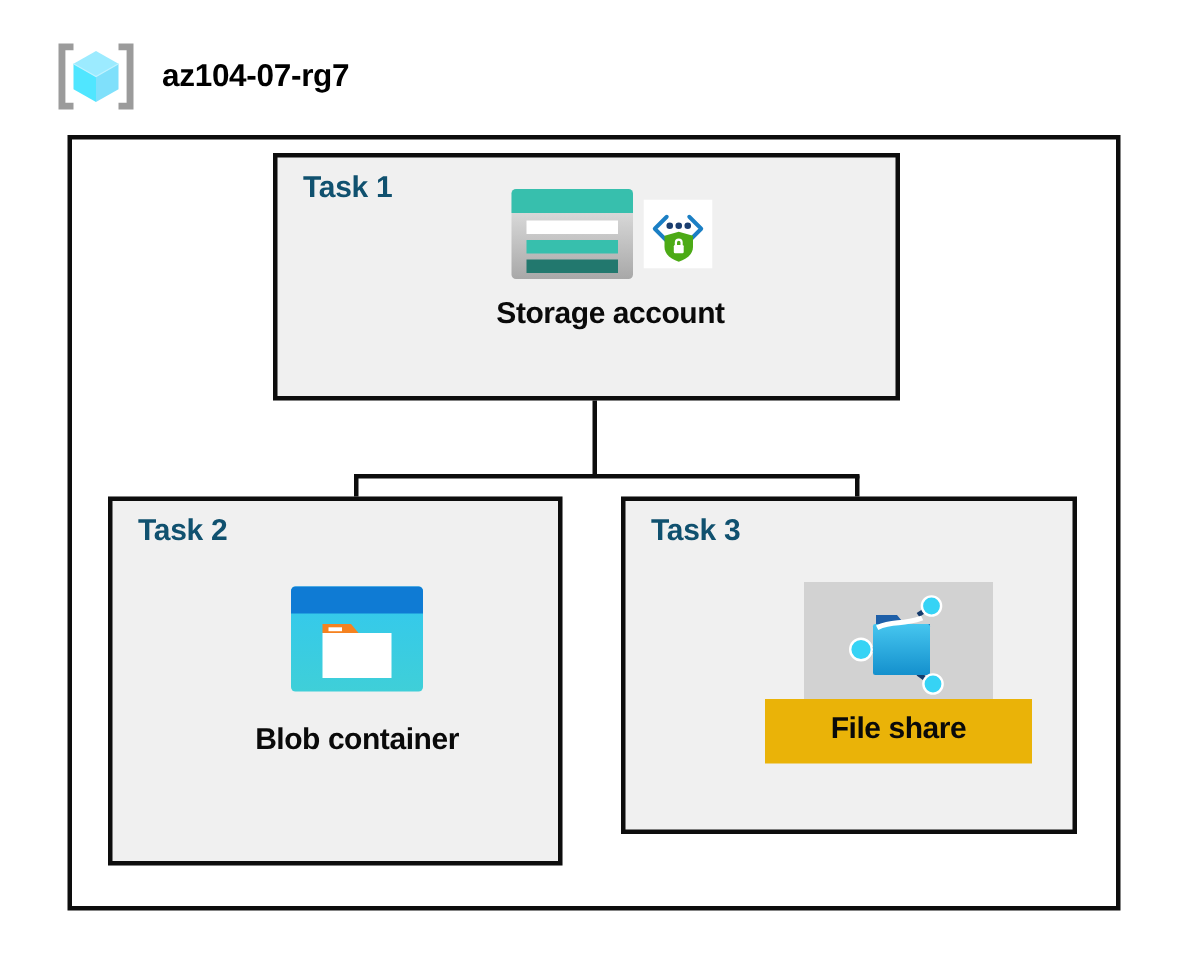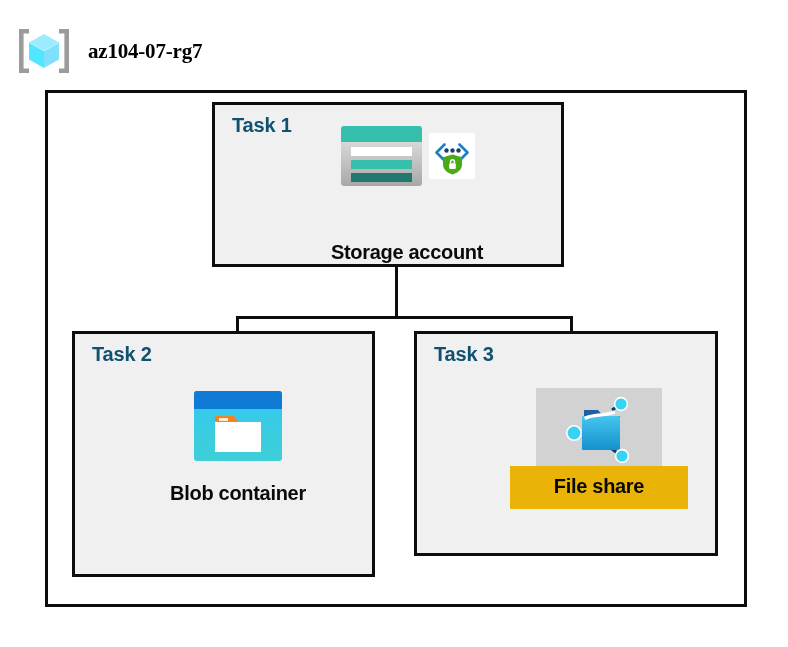--- a/index.html
+++ b/index.html
@@ -17,26 +17,25 @@
     position: relative;
     width: 788px;
     height: 647px;
     background: #ffffff;
     overflow: hidden;
   }
 
   
   .rg-header {
     position: absolute;
-    left: 16px;
+    left: 36px;
     top: 26px;
     display: flex;
     align-items: center;
     gap: 16px;
-    font-family: Liberation Serif, serif;
   }
   .rg-icon {
     width: 56px;
     height: 50px;
     display: block;
   }
   .rg-title {
     font-size: 21px;
     font-weight: bold;
     color: #000000;
@@ -56,21 +55,21 @@
     box-sizing: border-box;
   }
 
   
   .task-box {
     position: absolute;
     background: #f0f0f0;
     border: 3px solid #0d0d0d;
     box-sizing: border-box;
   }
-  #task-1 { left: 212px; top: 102px; width: 352px; height: 165px; }
+  #task-1 { left: 182px; top: 102px; width: 418px; height: 165px; }
   #task-2 { left: 72px;  top: 331px; width: 303px; height: 246px; text-align: center; }
   #task-3 { left: 414px; top: 331px; width: 304px; height: 225px; }
 
   .task-label {
     position: absolute;
     left: 17px;
     top: 9px;
     font-size: 20px;
     font-weight: bold;
     color: #10516f;
@@ -86,21 +85,21 @@
     align-items: center;
   }
   .node-caption {
     font-size: 20px;
     font-weight: bold;
     color: #0a0a0a;
     white-space: nowrap;
     letter-spacing: -0.3px;
   }
 
-  #node-storage { left: 274px; top: 124px; width: 266px; gap: 43px; }
+  #node-storage { left: 274px; top: 124px; width: 266px; }
   #node-storage .icon-row {
     display: flex;
     align-items: center;
     gap: 6px;
     height: 64px;
   }
   #node-storage .node-caption { margin-top: 10px; }
 
   #node-blob { left: 150px; top: 390px; width: 176px; }
   #node-blob .node-caption { margin-top: 20px; }

